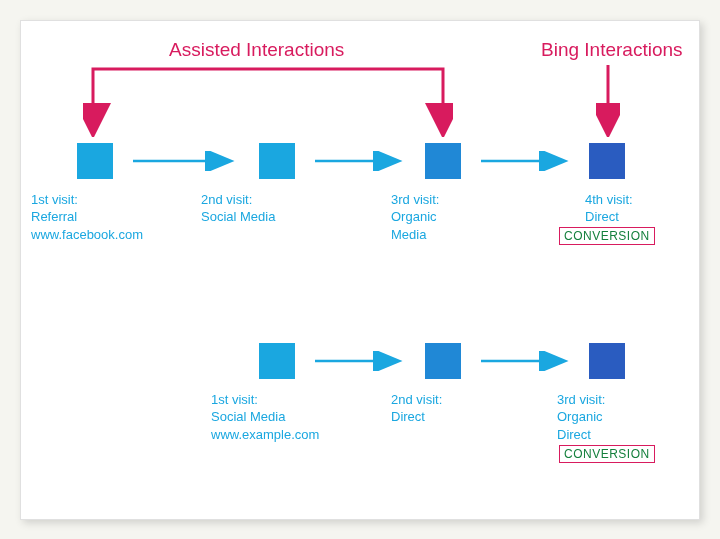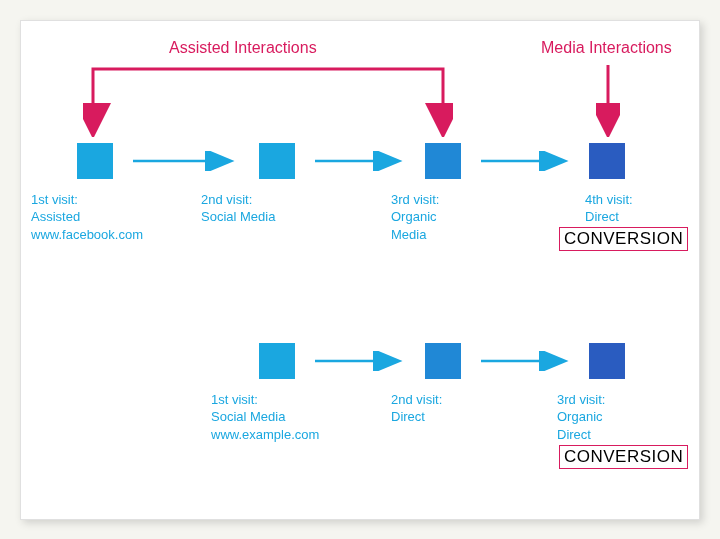--- a/index.html
+++ b/index.html
@@ -15,21 +15,21 @@
   .card {
     width: 680px;
     height: 500px;
     background: #fff;
     border: 1px solid #e0e0e0;
     box-shadow: 3px 3px 8px rgba(0,0,0,0.15);
     position: relative;
   }
   .header-label {
     position: absolute;
-    font-size: 16px;
+    font-size: 19px;
     color: #d81b5e;
     font-weight: 400;
   }
   .red-arrow { position: absolute; }
   .red-arrow svg { display:block; }
   .box {
     position: absolute;
     width: 36px;
     height: 36px;
   }
@@ -42,33 +42,33 @@
   .visit-label {
     position: absolute;
     text-align: left;
     font-size: 13px;
     color: #1aa7e0;
     line-height: 1.35;
   }
   .conversion-box {
     position: absolute;
     border: 1.5px solid #d81b5e;
-    color: #000000;
-    font-size: 17px;
+    color: #15803d;
+    font-size: 12px;
     padding: 1px 4px;
     letter-spacing: 0.5px;
   }
 </style>
 </head>
 <body>
 
 <div class="card">
 
   <div class="header-label" style="left:148px; top:18px;">Assisted Interactions</div>
-  <div class="header-label" style="left:520px; top:18px;">Media Interactions</div>
+  <div class="header-label" style="left:520px; top:18px;">Bing Interactions</div>
 
   <div class="red-arrow" style="left:62px; top:44px;">
     <svg width="370" height="72">
       <defs>
         <marker id="rhead" markerWidth="12" markerHeight="12" refX="6" refY="6" orient="auto">
           <polygon points="0,0 12,6 0,12" fill="#d81b5e"></polygon>
         </marker>
       </defs>
       <path d="M 185 4 L 10 4 L 10 56" stroke="#d81b5e" stroke-width="3" fill="none" marker-end="url(#rhead)"></path>
       <path d="M 185 4 L 360 4 L 360 56" stroke="#d81b5e" stroke-width="3" fill="none" marker-end="url(#rhead)"></path>
@@ -117,21 +117,21 @@
           <marker id="bh3" markerWidth="12" markerHeight="10" refX="9" refY="5" orient="auto">
             <polygon points="0,0 12,5 0,10" fill="#1aa7e0"></polygon>
           </marker>
         </defs>
         <line x1="2" y1="10" x2="82" y2="10" stroke="#1aa7e0" stroke-width="2.5" marker-end="url(#bh3)"></line>
       </svg>
   </div>
 
   <div class="visit-label" style="left:10px; top:170px; width:140px;">
     <span>1st visit:</span><br>
-    <span>Assisted</span><br>
+    <span>Referral</span><br>
     <span>www.facebook.com</span>
   </div>
   <div class="visit-label" style="left:180px; top:170px; width:160px;">
     <span>2nd visit:</span><br>
     <span>Social Media</span><br>
   </div>
   <div class="visit-label" style="left:370px; top:170px; width:100px;">
     <span>3rd visit:</span><br>
     <span>Organic</span><br>
     <span>Media</span>

